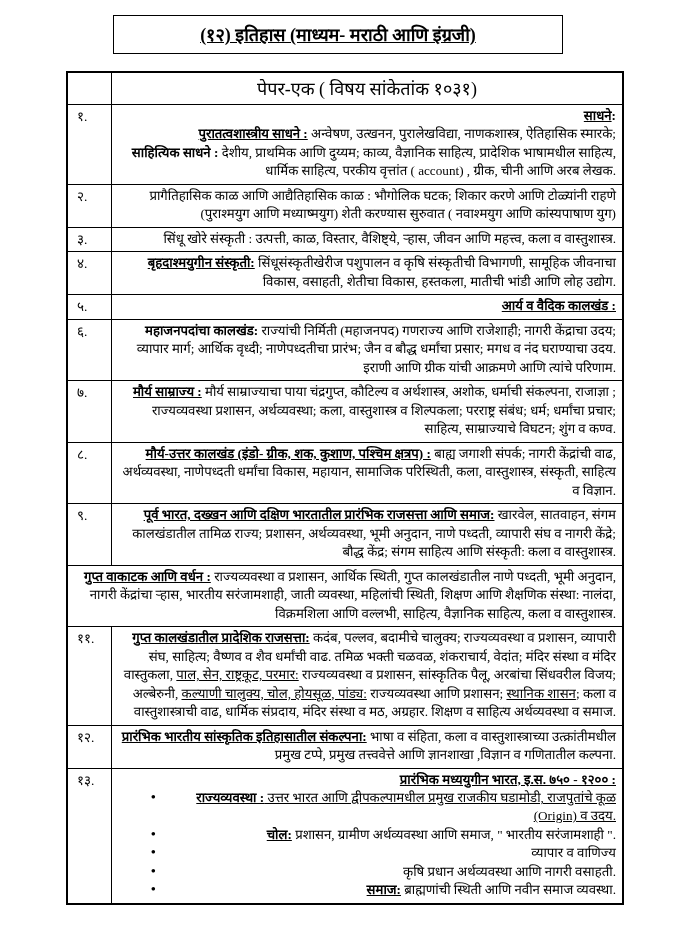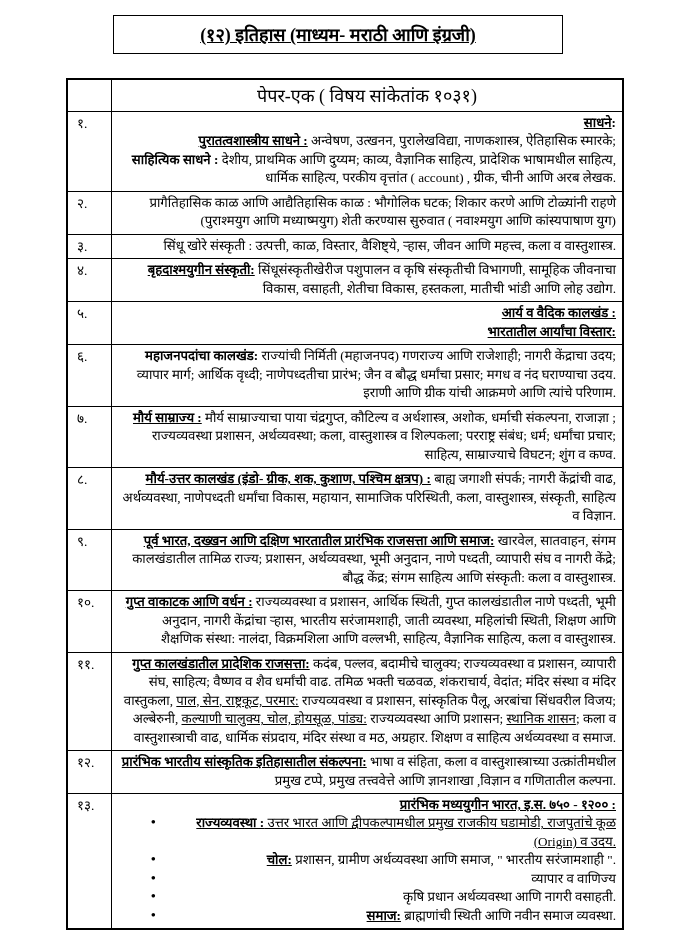--- a/index.html
+++ b/index.html
@@ -6,21 +6,21 @@
   html, body {
     background: #ffffff;
     font-family: "Liberation Serif", "DejaVu Serif", serif;
     color: #000000;
   }
   body { width: 676px; height: 933px; overflow: hidden; }
   .page { width: 676px; padding-top: 15px; }
 
   .title-box {
     width: 450px;
-    margin: 0 auto 24px auto;
+    margin: 0 auto 17px auto;
     border: 1px solid #000;
     padding: 6px 4px 7px 4px;
     text-align: center;
   }
   .title-box .title {
     font-size: 18px;
     font-weight: bold;
     text-decoration: underline;
   }
 
@@ -105,21 +105,20 @@
         <div class="row">
           <div class="num">४.</div>
           <div class="content">
             <p><span class="b u">बृहदाश्मयुगीन संस्कृती:</span><span> सिंधूसंस्कृतीखेरीज पशुपालन व कृषि संस्कृतीची विभागणी, सामूहिक जीवनाचा विकास, वसाहती, शेतीचा विकास, हस्तकला, मातीची भांडी आणि लोह उद्योग.</span></p>
           </div>
         </div>
         <div class="row">
           <div class="num">५.</div>
           <div class="content">
             <p><span class="b u">आर्य व वैदिक कालखंड :</span></p>
-            <p><span class="b u">भारतातील आर्यांचा विस्तार:</span></p>
           </div>
         </div>
         <div class="row">
           <div class="num">६.</div>
           <div class="content">
             <p><span class="b">महाजनपदांचा कालखंड:</span><span> राज्यांची निर्मिती (महाजनपद)  गणराज्य आणि राजेशाही; नागरी केंद्राचा उदय; व्यापार मार्ग; आर्थिक वृध्दी; नाणेपध्दतीचा प्रारंभ; जैन व बौद्ध धर्मांचा प्रसार; मगध व नंद घराण्याचा उदय. इराणी आणि ग्रीक यांची आक्रमणे आणि त्यांचे परिणाम.</span></p>
           </div>
         </div>
         <div class="row">
           <div class="num">७.</div>
@@ -133,21 +132,20 @@
             <p><span class="b u">मौर्य-उत्तर कालखंड (इंडो- ग्रीक, शक, कुशाण, पश्चिम क्षत्रप) :</span><span> बाह्य जगाशी संपर्क; नागरी केंद्रांची वाढ, अर्थव्यवस्था, नाणेपध्दती धर्मांचा विकास,  महायान, सामाजिक परिस्थिती, कला, वास्तुशास्त्र, संस्कृती, साहित्य व विज्ञान.</span></p>
           </div>
         </div>
         <div class="row">
           <div class="num">९.</div>
           <div class="content">
             <p><span class="b u">पूर्व भारत, दख्खन आणि दक्षिण भारतातील प्रारंभिक राजसत्ता आणि समाज:</span><span> खारवेल, सातवाहन, संगम कालखंडातील तामिळ राज्य; प्रशासन, अर्थव्यवस्था, भूमी अनुदान, नाणे पध्दती, व्यापारी संघ व नागरी केंद्रे; बौद्ध केंद्र; संगम साहित्य आणि संस्कृती: कला व वास्तुशास्त्र.</span></p>
           </div>
         </div>
         <div class="row">
-          <div class="num">१०.</div>
           <div class="content">
             <p><span class="b u">गुप्त वाकाटक आणि वर्धन :</span><span>  राज्यव्यवस्था व प्रशासन, आर्थिक स्थिती, गुप्त कालखंडातील नाणे पध्दती, भूमी अनुदान, नागरी केंद्रांचा ऱ्हास, भारतीय सरंजामशाही, जाती व्यवस्था, महिलांची स्थिती,  शिक्षण आणि शैक्षणिक संस्था: नालंदा, विक्रमशिला आणि वल्लभी, साहित्य, वैज्ञानिक साहित्य, कला व वास्तुशास्त्र.</span></p>
           </div>
         </div>
         <div class="row">
           <div class="num">११.</div>
           <div class="content">
             <p><span class="b u">गुप्त कालखंडातील प्रादेशिक राजसत्ता:</span><span> कदंब, पल्लव, बदामीचे चालुक्य; राज्यव्यवस्था व प्रशासन, व्यापारी संघ, साहित्य; वैष्णव व शैव धर्मांची वाढ. तमिळ भक्ती चळवळ, शंकराचार्य, वेदांत; मंदिर संस्था व मंदिर वास्तुकला, </span><span class="u">पाल, सेन, राष्ट्रकूट, परमार:</span><span> राज्यव्यवस्था व प्रशासन, सांस्कृतिक पैलू, अरबांचा सिंधवरील विजय; अल्बेरुनी, </span><span class="u">कल्याणी चालुक्य, चोल, होयसूळ, पांड्य:</span><span> राज्यव्यवस्था आणि प्रशासन; </span><span class="u">स्थानिक शासन</span><span>; कला व वास्तुशास्त्राची वाढ, धार्मिक संप्रदाय, मंदिर संस्था व मठ, अग्रहार. शिक्षण व साहित्य अर्थव्यवस्था व समाज.</span></p>
           </div>
         </div>

